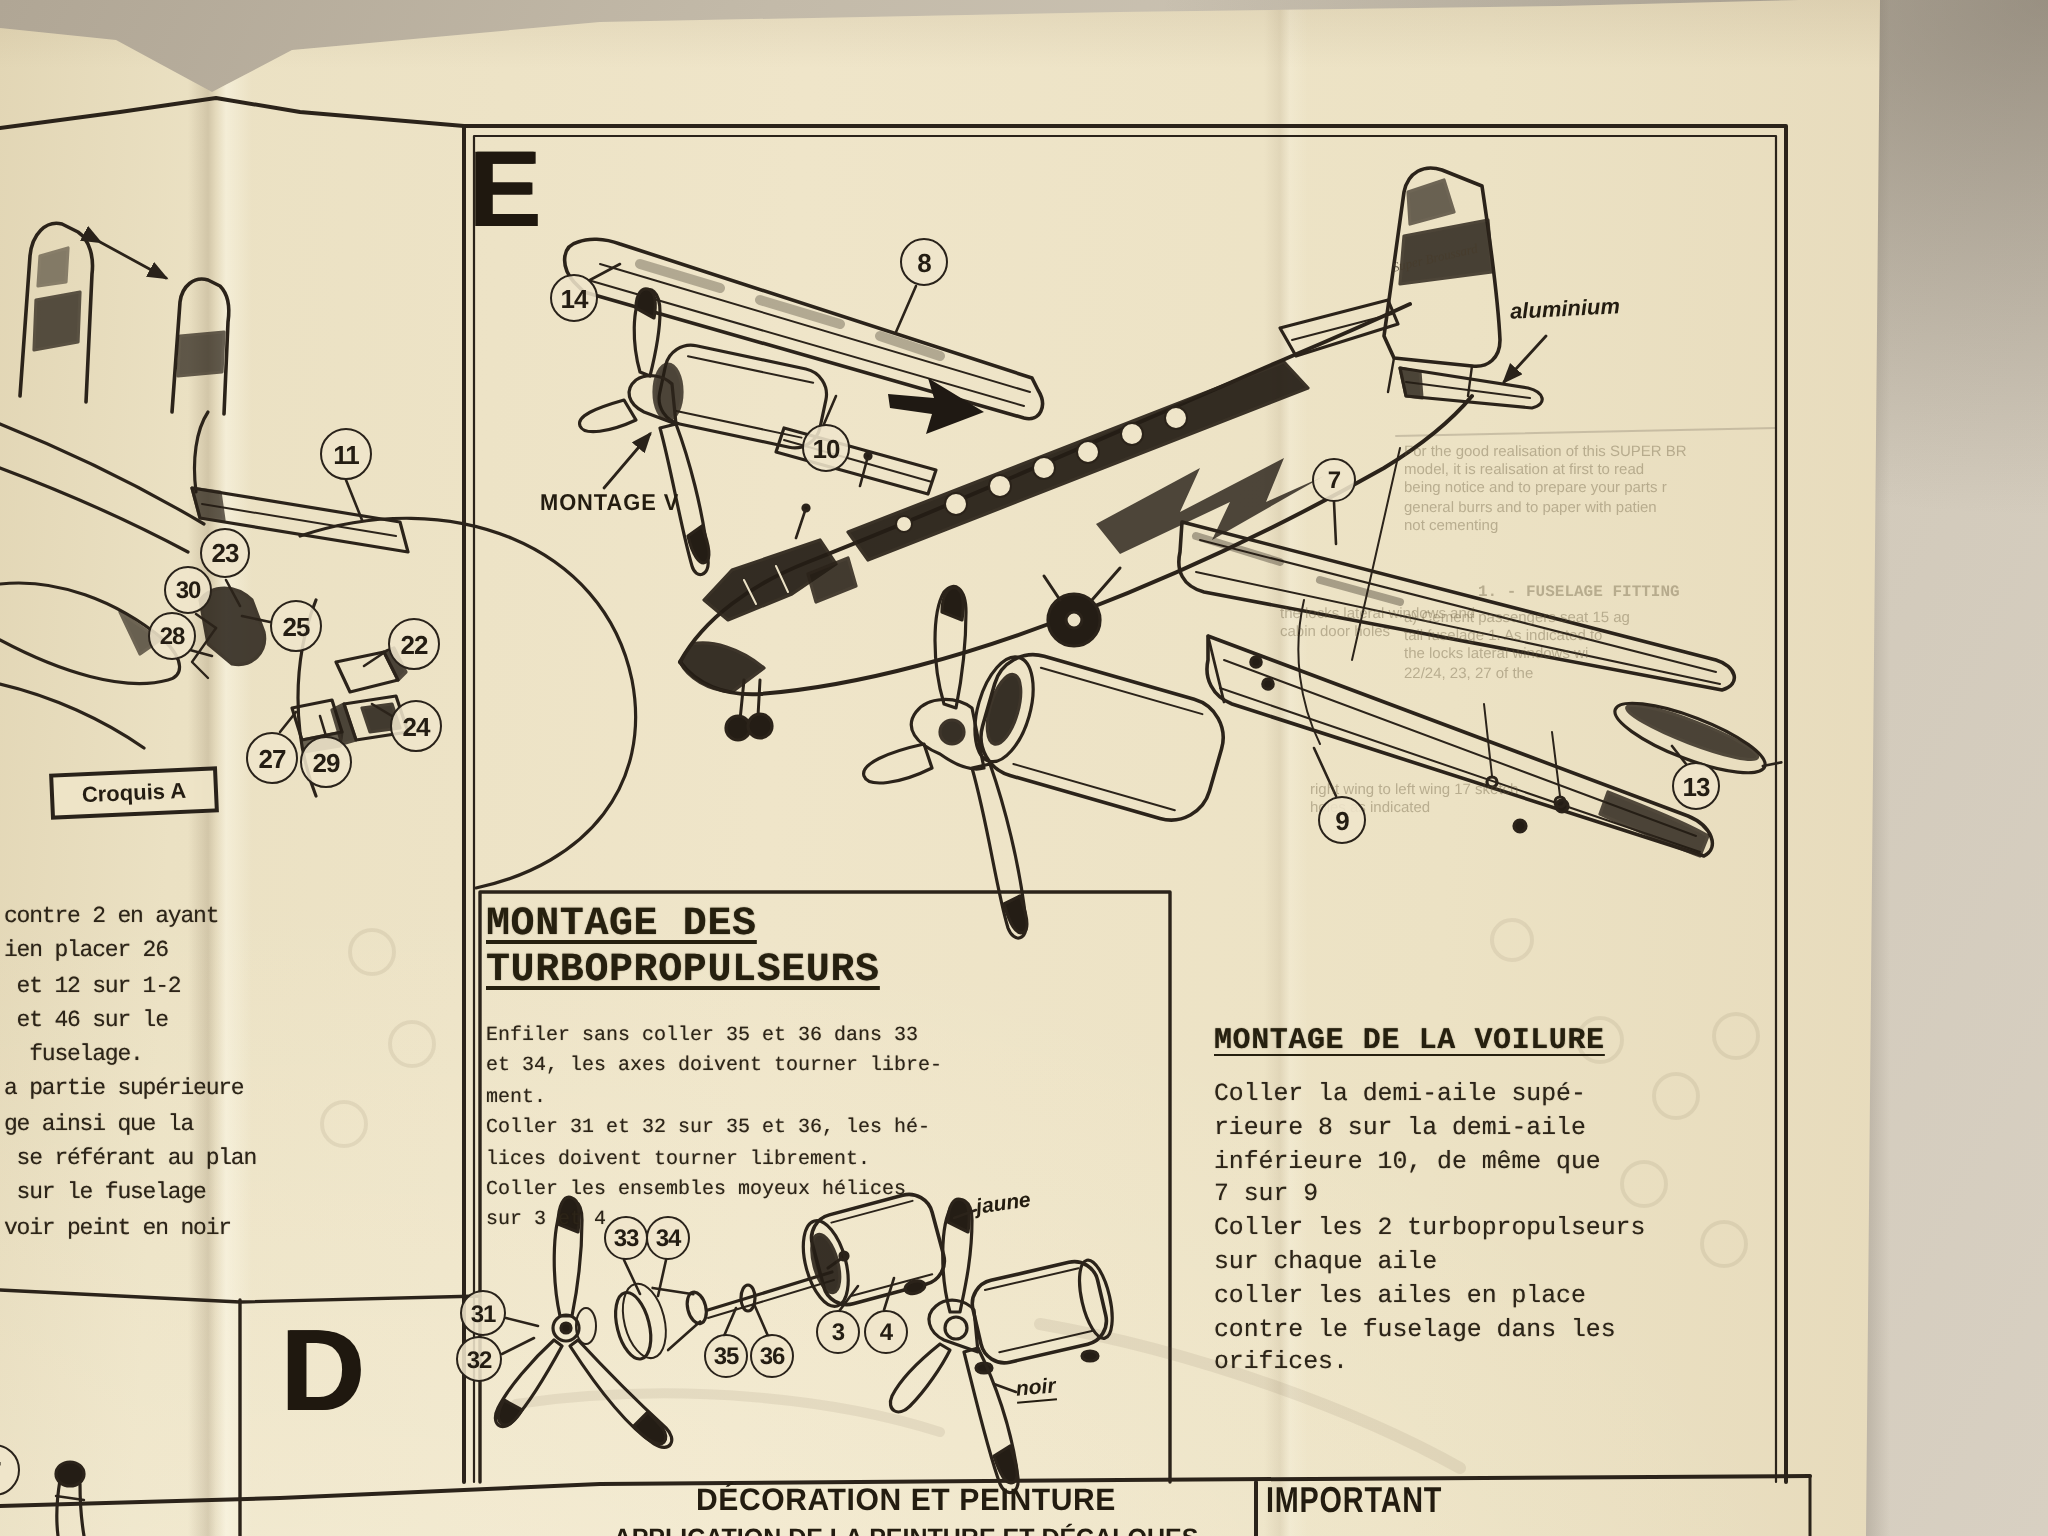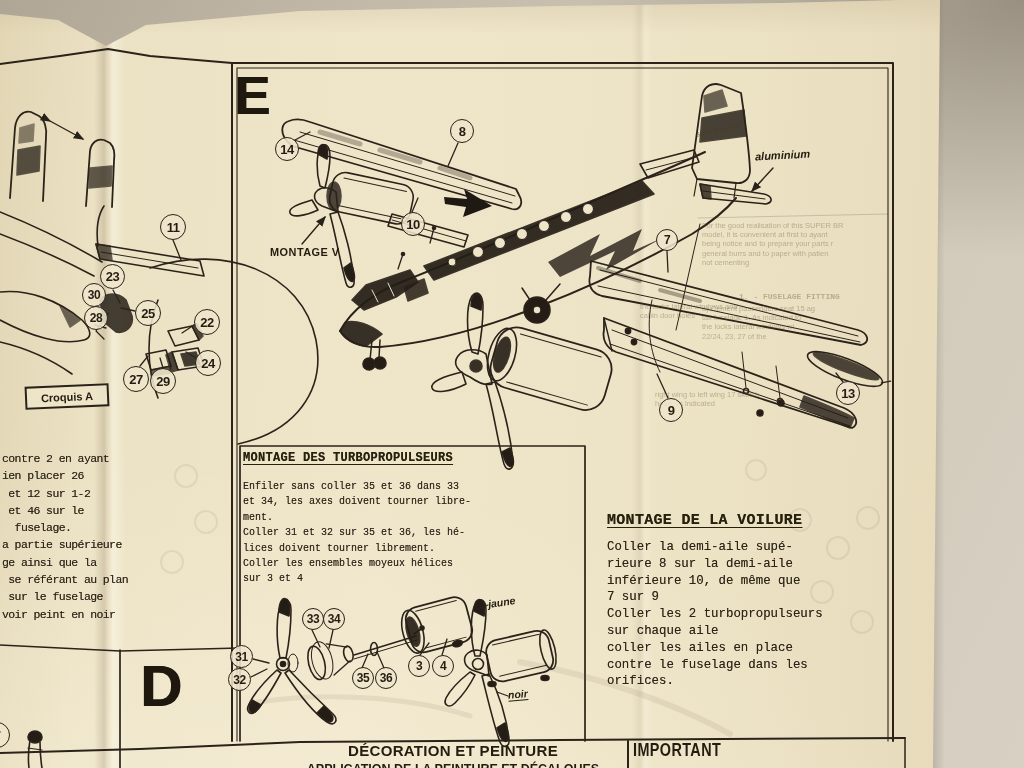--- a/index.html
+++ b/index.html
@@ -300,21 +300,21 @@
     </g>
   </g>
 </svg>
 
 <div class="letter" style="left:234px;top:64px;font-size:54px;">E</div>
 <div class="letter" style="left:140px;top:652px;font-size:58px;">D</div>
 
 <div class="co" style="left:160px;top:214px;width:26px;height:26px">11</div>
 <div class="co" style="left:100px;top:264px;width:25px;height:25px">23</div>
 <div class="co sm" style="left:82px;top:283px;width:24px;height:24px">30</div>
-<div class="co sm" style="left:84px;top:306px;width:24px;height:24px">28</div>
+<div class="co sm" style="left:74px;top:306px;width:24px;height:24px">28</div>
 <div class="co" style="left:135px;top:300px;width:26px;height:26px">25</div>
 <div class="co" style="left:194px;top:309px;width:26px;height:26px">22</div>
 <div class="co" style="left:123px;top:366px;width:26px;height:26px">27</div>
 <div class="co" style="left:150px;top:368px;width:26px;height:26px">29</div>
 <div class="co" style="left:195px;top:350px;width:26px;height:26px">24</div>
 <div class="co" style="left:275px;top:137px;width:24px;height:24px">14</div>
 <div class="co" style="left:450px;top:119px;width:24px;height:24px">8</div>
 <div class="co" style="left:401px;top:212px;width:24px;height:24px">10</div>
 <div class="co sm" style="left:656px;top:229px;width:22px;height:22px">7</div>
 <div class="co" style="left:659px;top:398px;width:24px;height:24px">9</div>
@@ -343,21 +343,21 @@
   <div class="tw tw-left"> et 46 sur le</div>
   <div class="tw tw-left">  fuselage.</div>
   <div class="tw tw-left">a partie supérieure</div>
   <div class="tw tw-left">ge ainsi que la</div>
   <div class="tw tw-left"> se référant au plan</div>
   <div class="tw tw-left"> sur le fuselage</div>
   <div class="tw tw-left">voir peint en noir</div>
 </div>
 
 <div class="txt" style="left:243px;top:451px;width:340px;">
-  <div class="hdr" style="font-size:12px;margin-bottom:14px;letter-spacing:.3px;">MONTAGE DES TURBOPROPULSEURS</div>
+  <div class="hdr" style="font-size:20px;margin-bottom:14px;letter-spacing:.3px;">MONTAGE DES TURBOPROPULSEURS</div>
   <div class="tw tw-main">Enfiler sans coller 35 et 36 dans 33</div>
   <div class="tw tw-main">et 34, les axes doivent tourner libre-</div>
   <div class="tw tw-main">ment.</div>
   <div class="tw tw-main">Coller 31 et 32 sur 35 et 36, les hé-</div>
   <div class="tw tw-main">lices doivent tourner librement.</div>
   <div class="tw tw-main">Coller les ensembles moyeux hélices</div>
   <div class="tw tw-main">sur 3 et 4</div>
 </div>
 
 <div class="txt" style="left:607px;top:512px;width:285px;">
@@ -372,21 +372,21 @@
   <div class="tw tw-voil">contre le fuselage dans les</div>
   <div class="tw tw-voil">orifices.</div>
 </div>
 
 <div class="lbl" style="left:318px;top:742px;width:270px;text-align:center;font-size:15.5px;font-weight:800;letter-spacing:.3px;transform:scaleX(.97);">DÉCORATION ET PEINTURE</div>
 <div class="lbl" style="left:300px;top:762px;width:306px;text-align:center;font-size:12.5px;font-weight:800;">APPLICATION DE LA PEINTURE ET DÉCALQUES</div>
 <div class="lbl" style="left:633px;top:740px;font-size:18px;font-weight:800;letter-spacing:.5px;transform:scaleX(.8);transform-origin:left;">IMPORTANT</div>
 
 <div class="ghost" style="left:702px;top:221px;width:190px;">
   <div>For the good realisation of this SUPER BR</div>
-  <div>model, it is convenient at first to ayant</div>
+  <div>model, it is realisation at first to read</div>
   <div>being notice and to prepare your parts r</div>
   <div>general burrs and to paper with patien</div>
   <div>not cementing</div>
 </div>
 <div class="ghost gh" style="left:739px;top:292px;font-weight:700;font-size:8px;font-family:Liberation Mono, monospace;">1. - FUSELAGE FITTING</div>
 <div class="ghost" style="left:702px;top:304px;width:190px;">
   <div>a) Cement passengers seat 15 ag</div>
   <div>tail fuselage 1. As indicated to</div>
   <div>the locks lateral windows wi</div>
   <div>22/24, 23, 27 of the</div>

